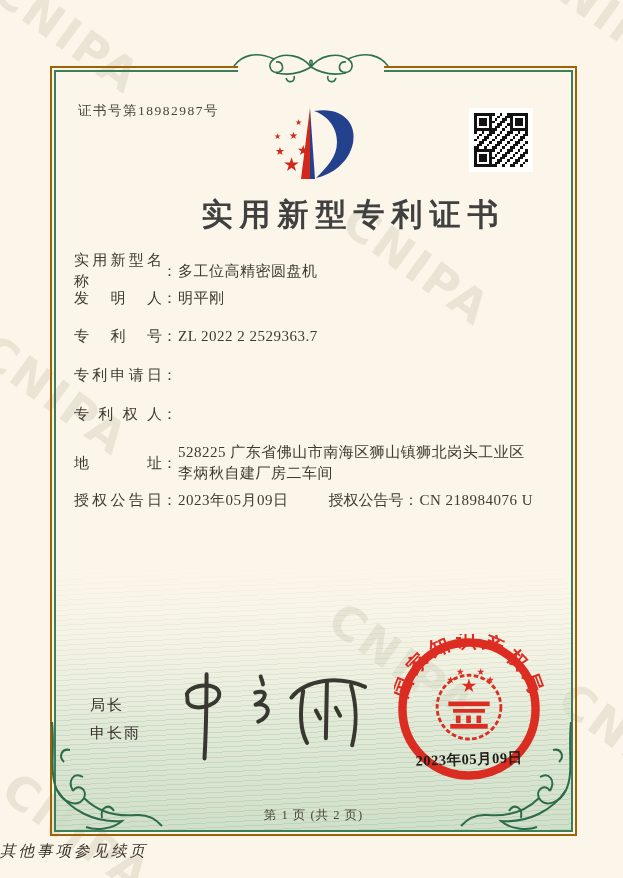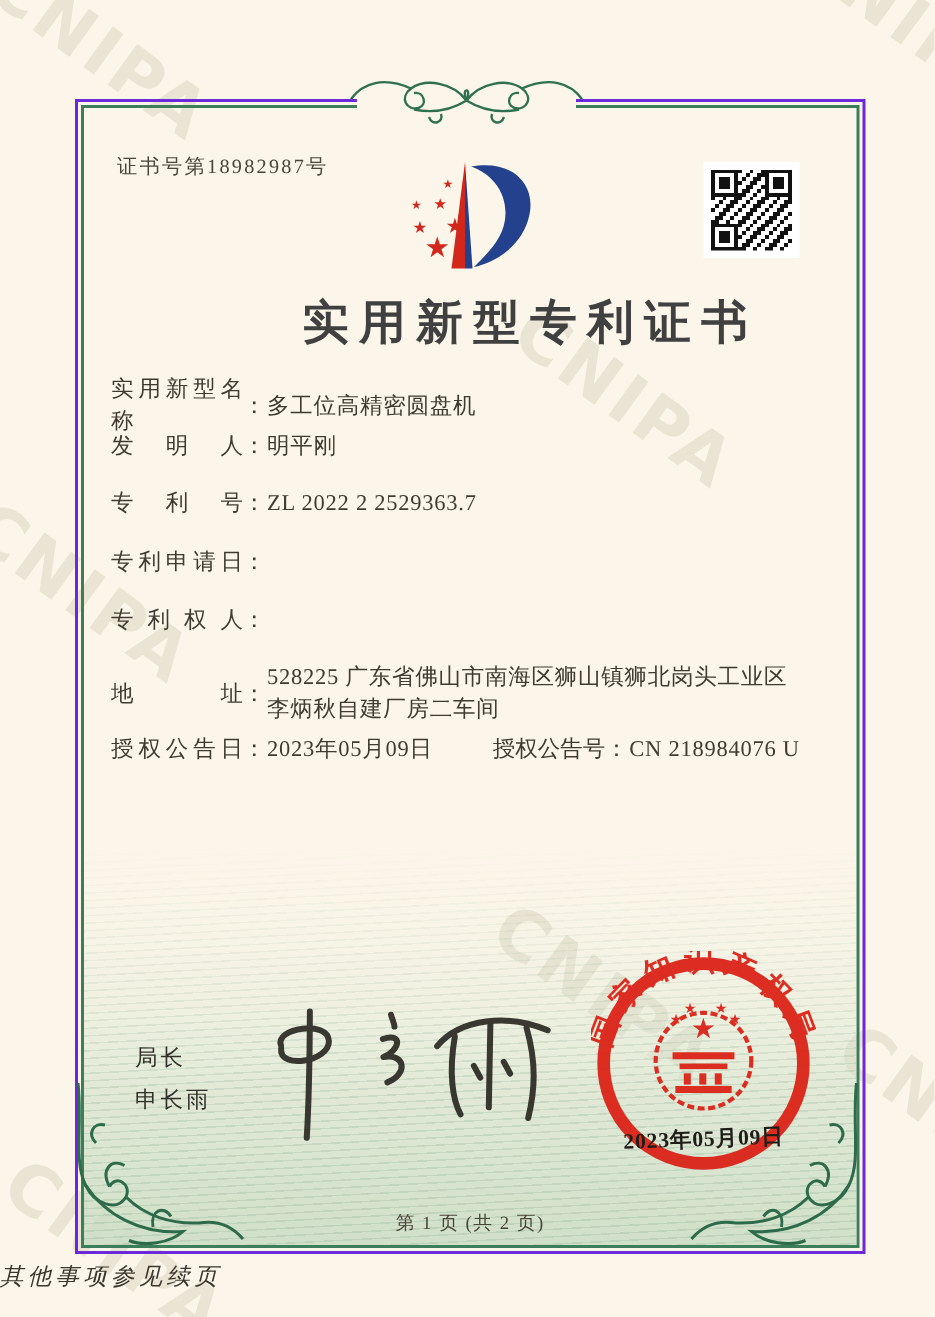--- a/index.html
+++ b/index.html
@@ -4,21 +4,21 @@
 <style>
   html,body{margin:0;padding:0;background:#fbf5e7;}
   .page{position:relative;width:623px;height:878px;background:#fbf6e9;overflow:hidden;
         font-family:"Liberation Serif","DejaVu Serif",serif;color:#3c382f;}
   
   .wm{position:absolute;font-family:"DejaVu Sans",sans-serif;font-weight:bold;font-size:46px;
       letter-spacing:3px;color:rgba(196,186,164,0.30);transform:rotate(36deg);z-index:1;
       pointer-events:none;white-space:nowrap;}
   
   .frame{position:absolute;left:50px;top:66px;width:523px;height:766px;
-         border:2px solid #6d28d9;z-index:2;}
+         border:2px solid #a16207;z-index:2;}
   .frame::before{content:"";position:absolute;inset:2px;border:2px solid #3c7d5a;}
   .guilloche{position:absolute;left:4px;right:4px;bottom:4px;height:270px;
      background:
        repeating-linear-gradient(177deg, rgba(110,155,125,0.20) 0 1px, rgba(110,155,125,0) 1px 5px),
        linear-gradient(to bottom, rgba(216,230,211,0) 0%, rgba(210,226,204,0.55) 55%, rgba(203,221,197,0.9) 100%);
      -webkit-mask-image:linear-gradient(to bottom, transparent 0%, #000 60%);
      mask-image:linear-gradient(to bottom, transparent 0%, #000 60%);}
   
   .cert-no{position:absolute;left:26px;top:34px;font-size:13.5px;letter-spacing:1.5px;color:#4a453a;}
   .logo{position:absolute;left:215px;top:37px;}

